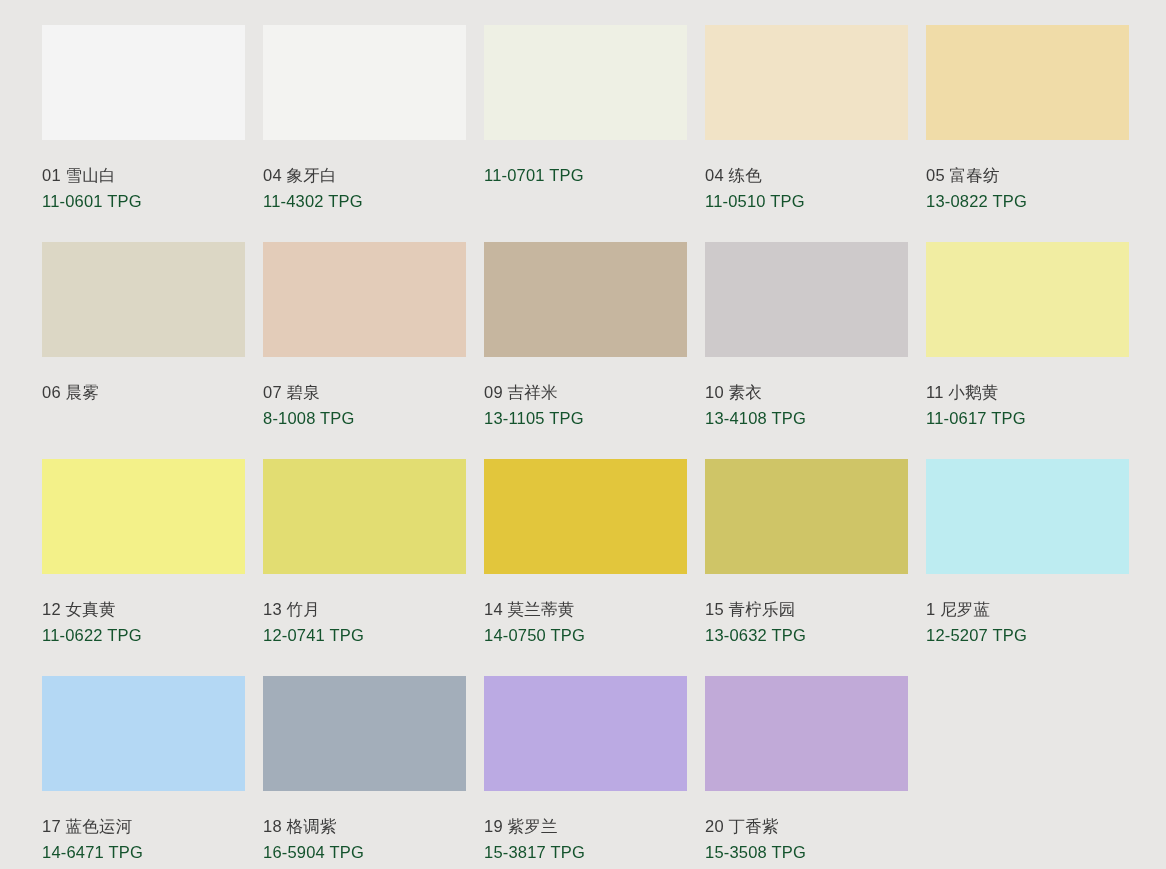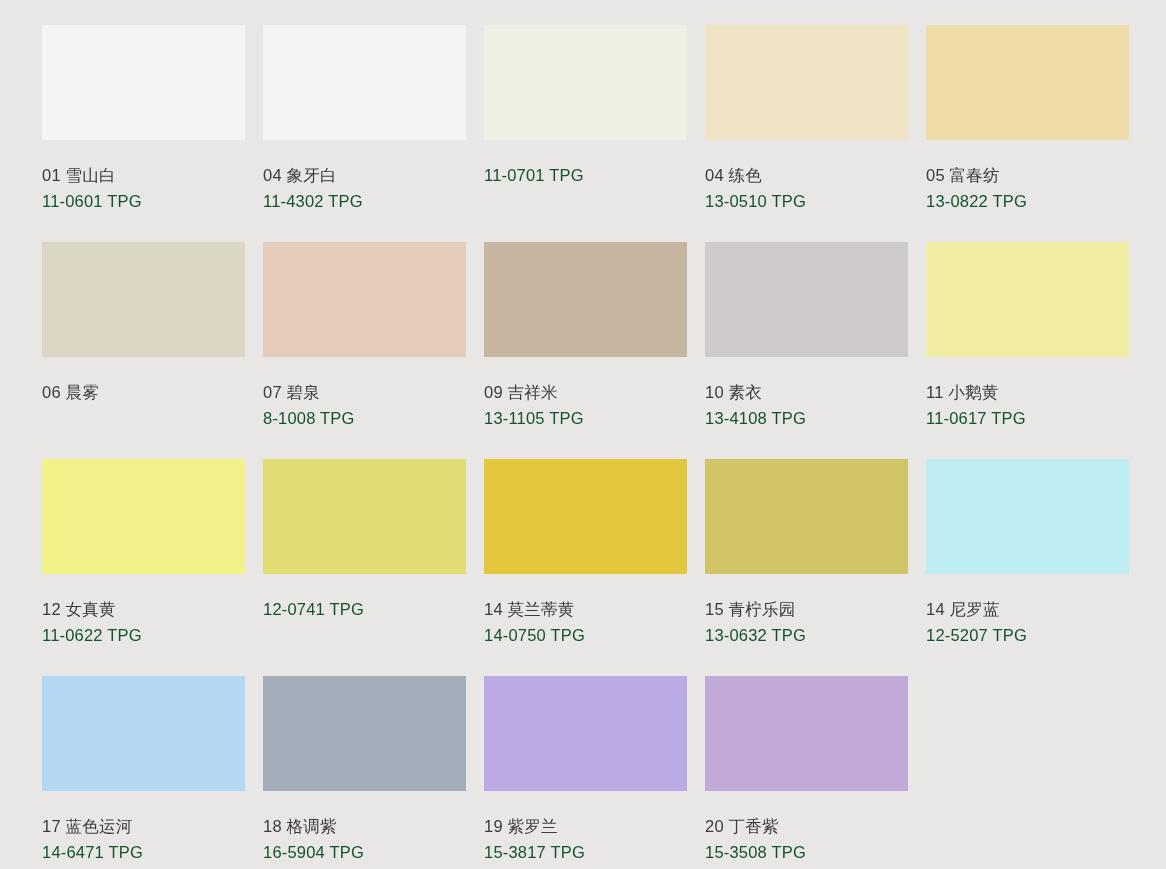--- a/index.html
+++ b/index.html
@@ -72,21 +72,21 @@
     <div class="swatch-cell">
       <div class="swatch-chip" style="background: rgb(238, 240, 228);"></div>
       <div class="swatch-labels">
         <span class="swatch-code">11-0701 TPG</span>
       </div>
     </div>
     <div class="swatch-cell">
       <div class="swatch-chip" style="background: rgb(241, 227, 198);"></div>
       <div class="swatch-labels">
         <span class="swatch-name">04 练色</span>
-        <span class="swatch-code">13-0510 TPG</span>
+        <span class="swatch-code">11-0510 TPG</span>
       </div>
     </div>
     <div class="swatch-cell">
       <div class="swatch-chip" style="background: rgb(240, 220, 168);"></div>
       <div class="swatch-labels">
         <span class="swatch-name">05 富春纺</span>
         <span class="swatch-code">13-0822 TPG</span>
       </div>
     </div>
     <div class="swatch-cell">
@@ -126,41 +126,42 @@
     <div class="swatch-cell">
       <div class="swatch-chip" style="background: rgb(243, 241, 137);"></div>
       <div class="swatch-labels">
         <span class="swatch-name">12 女真黄</span>
         <span class="swatch-code">11-0622 TPG</span>
       </div>
     </div>
     <div class="swatch-cell">
       <div class="swatch-chip" style="background: rgb(226, 221, 114);"></div>
       <div class="swatch-labels">
+        <span class="swatch-name">13 竹月</span>
         <span class="swatch-code">12-0741 TPG</span>
       </div>
     </div>
     <div class="swatch-cell">
       <div class="swatch-chip" style="background: rgb(226, 198, 60);"></div>
       <div class="swatch-labels">
         <span class="swatch-name">14 莫兰蒂黄</span>
         <span class="swatch-code">14-0750 TPG</span>
       </div>
     </div>
     <div class="swatch-cell">
       <div class="swatch-chip" style="background: rgb(207, 197, 103);"></div>
       <div class="swatch-labels">
         <span class="swatch-name">15 青柠乐园</span>
         <span class="swatch-code">13-0632 TPG</span>
       </div>
     </div>
     <div class="swatch-cell">
       <div class="swatch-chip" style="background: rgb(189, 236, 241);"></div>
       <div class="swatch-labels">
-        <span class="swatch-name">14 尼罗蓝</span>
+        <span class="swatch-name">1 尼罗蓝</span>
         <span class="swatch-code">12-5207 TPG</span>
       </div>
     </div>
     <div class="swatch-cell">
       <div class="swatch-chip" style="background: rgb(180, 216, 244);"></div>
       <div class="swatch-labels">
         <span class="swatch-name">17 蓝色运河</span>
         <span class="swatch-code">14-6471 TPG</span>
       </div>
     </div>

